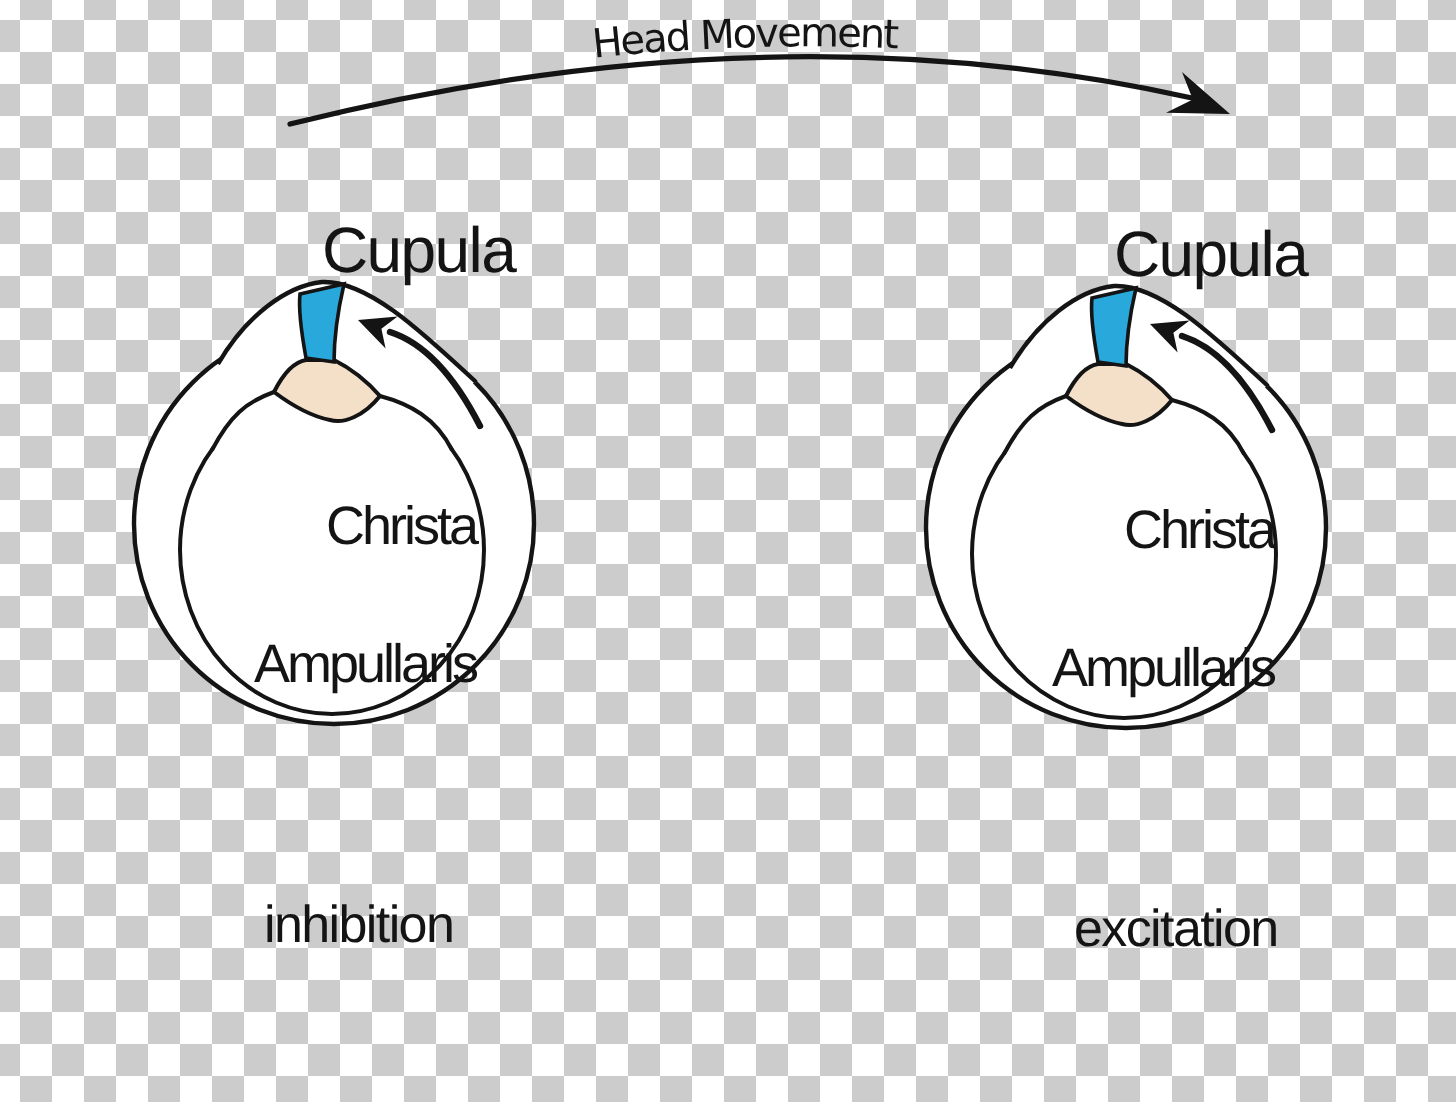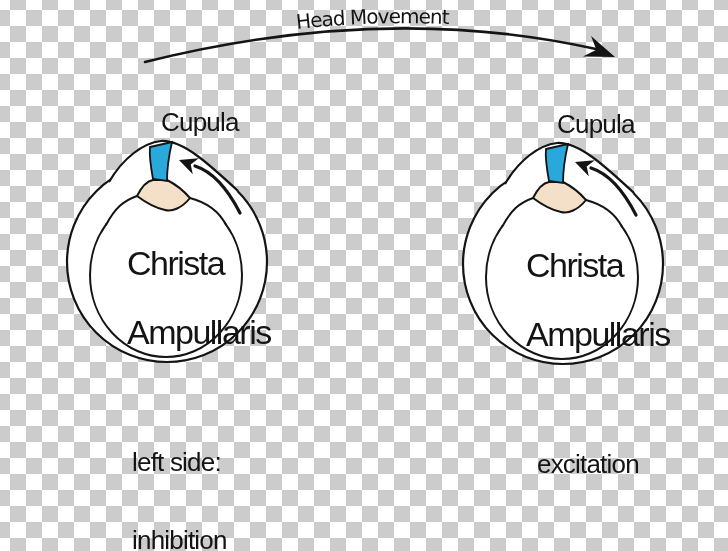--- a/index.html
+++ b/index.html
@@ -14,22 +14,22 @@
       var(--checker-white, #fff) 270deg 360deg);
     background-size: 32px 32px;
     background-position: -6px -6px;
   }
   .art { position: absolute; left: 0; top: 0; }
   .label {
     position: absolute;
     color: var(--ink, #141414);
     white-space: pre;
   }
-  .cupula-label { font-size: 26px; letter-spacing: -0.8px; }
-  .inner-label  { font-size: 34px; letter-spacing: -1.5px; line-height: 23px; }
+  .cupula-label { font-size: 32px; letter-spacing: -0.8px; }
+  .inner-label  { font-size: 27px; letter-spacing: -1.5px; line-height: 23px; text-align: right; }
   .caption      { font-size: 26px; letter-spacing: -0.8px; line-height: 26px; }
   .arc-text { font-family: "DejaVu Sans", sans-serif; font-size: 20px; letter-spacing: -1px; fill: var(--ink, #141414); }
 </style>
 </head>
 <body>
 
 <svg class="art" width="728" height="551" viewBox="0 0 728 551">
   <defs>
 
     <g id="ampulla">
@@ -59,21 +59,20 @@
   <use href="#ampulla" transform="translate(57,128)"></use>
   <use href="#ampulla" transform="translate(453,130)"></use>
 </svg>
 
 <div class="label cupula-label" style="left:161px; top:107px;">Cupula</div>
 <div class="label inner-label" style="left:127px; top:206px;">
   <div>Christa</div>
   <div>Ampullaris</div>
 </div>
 <div class="label caption" style="left:132px; top:397px;">
-  <div>left side:</div>
   <div>inhibition</div>
 </div>
 
 <div class="label cupula-label" style="left:557px; top:109px;">Cupula</div>
 <div class="label inner-label" style="left:526px; top:208px;">
   <div>Christa</div>
   <div>Ampullaris</div>
 </div>
 <div class="label caption" style="left:537px; top:399px;">
   <div>excitation</div>

